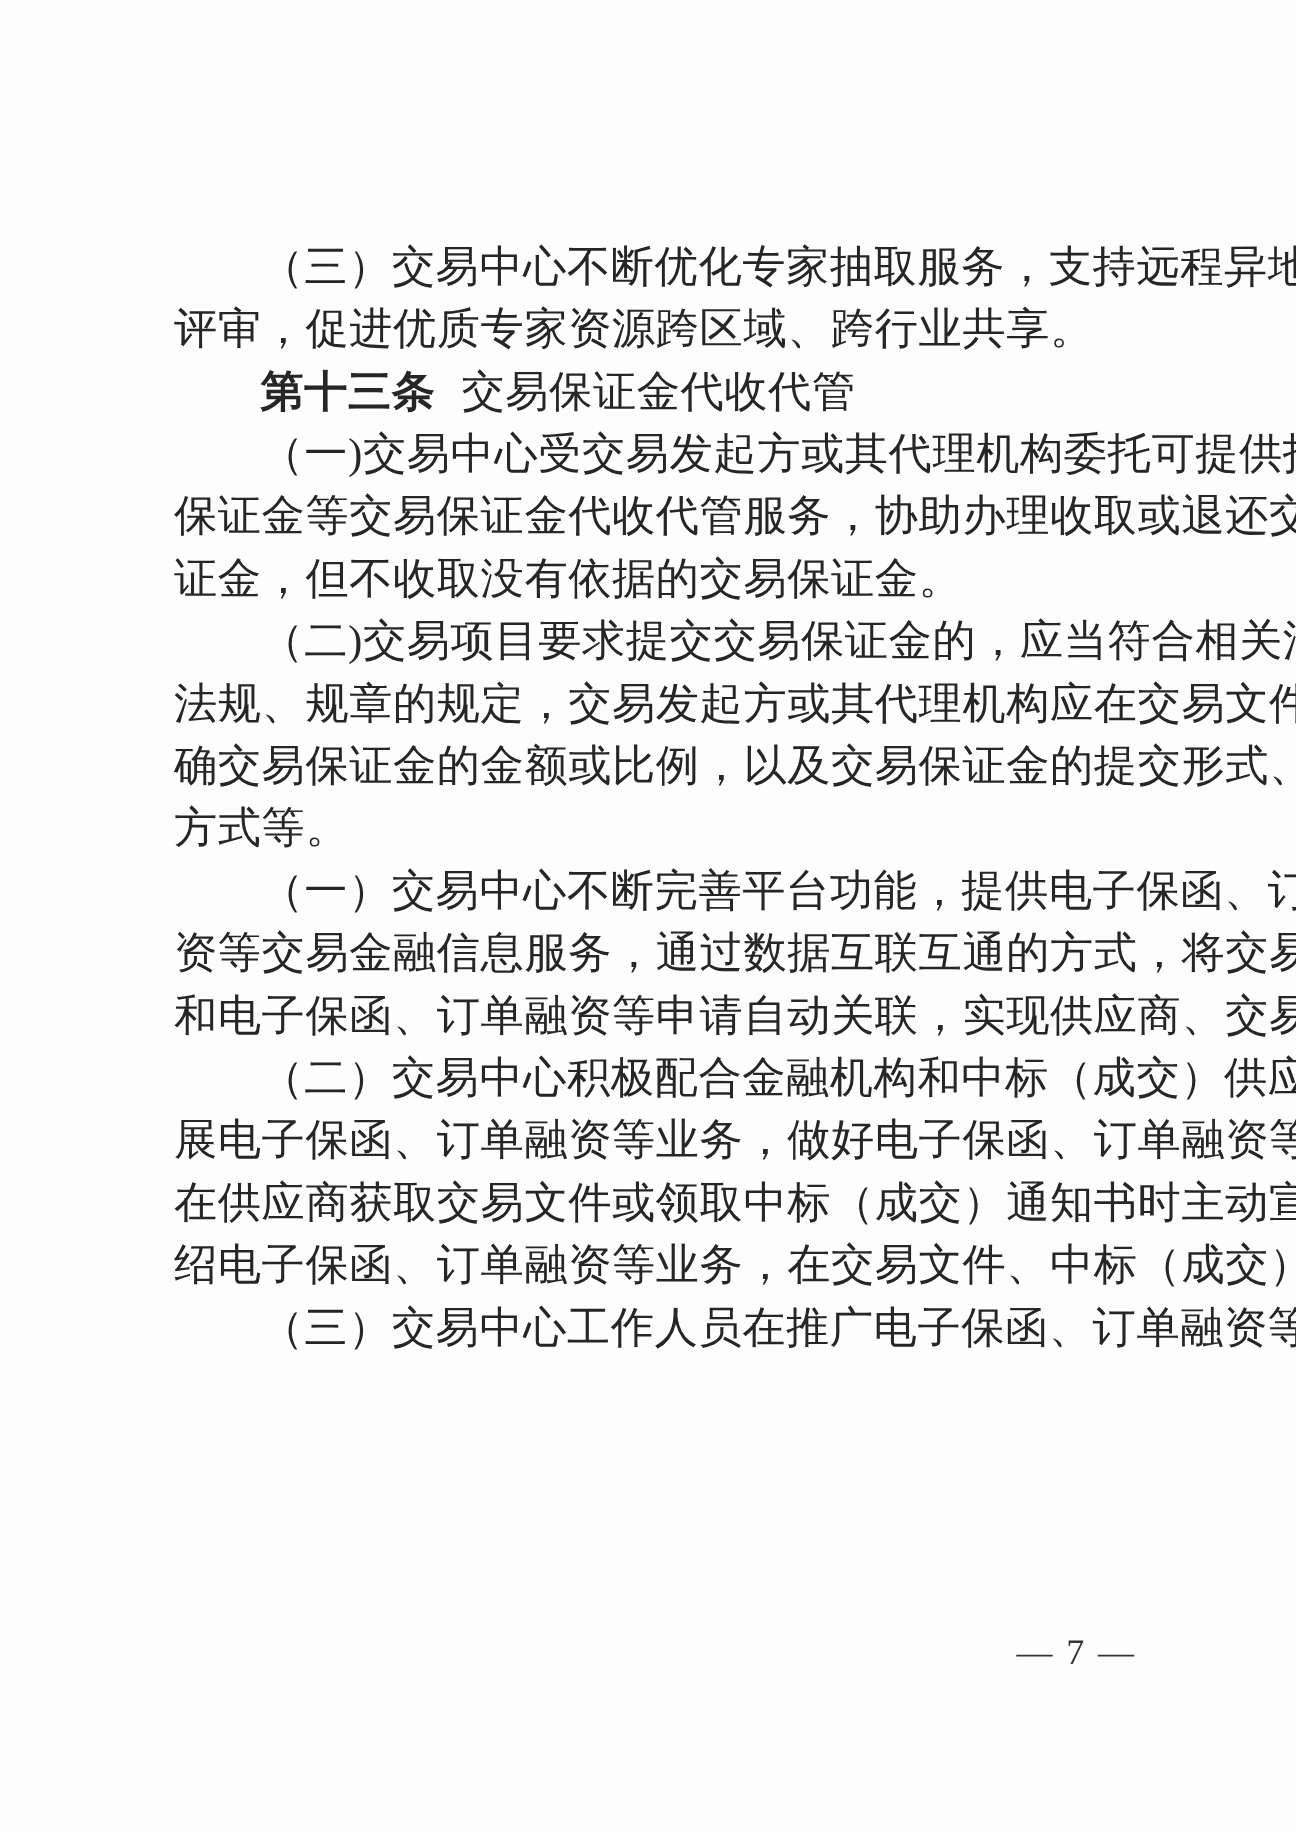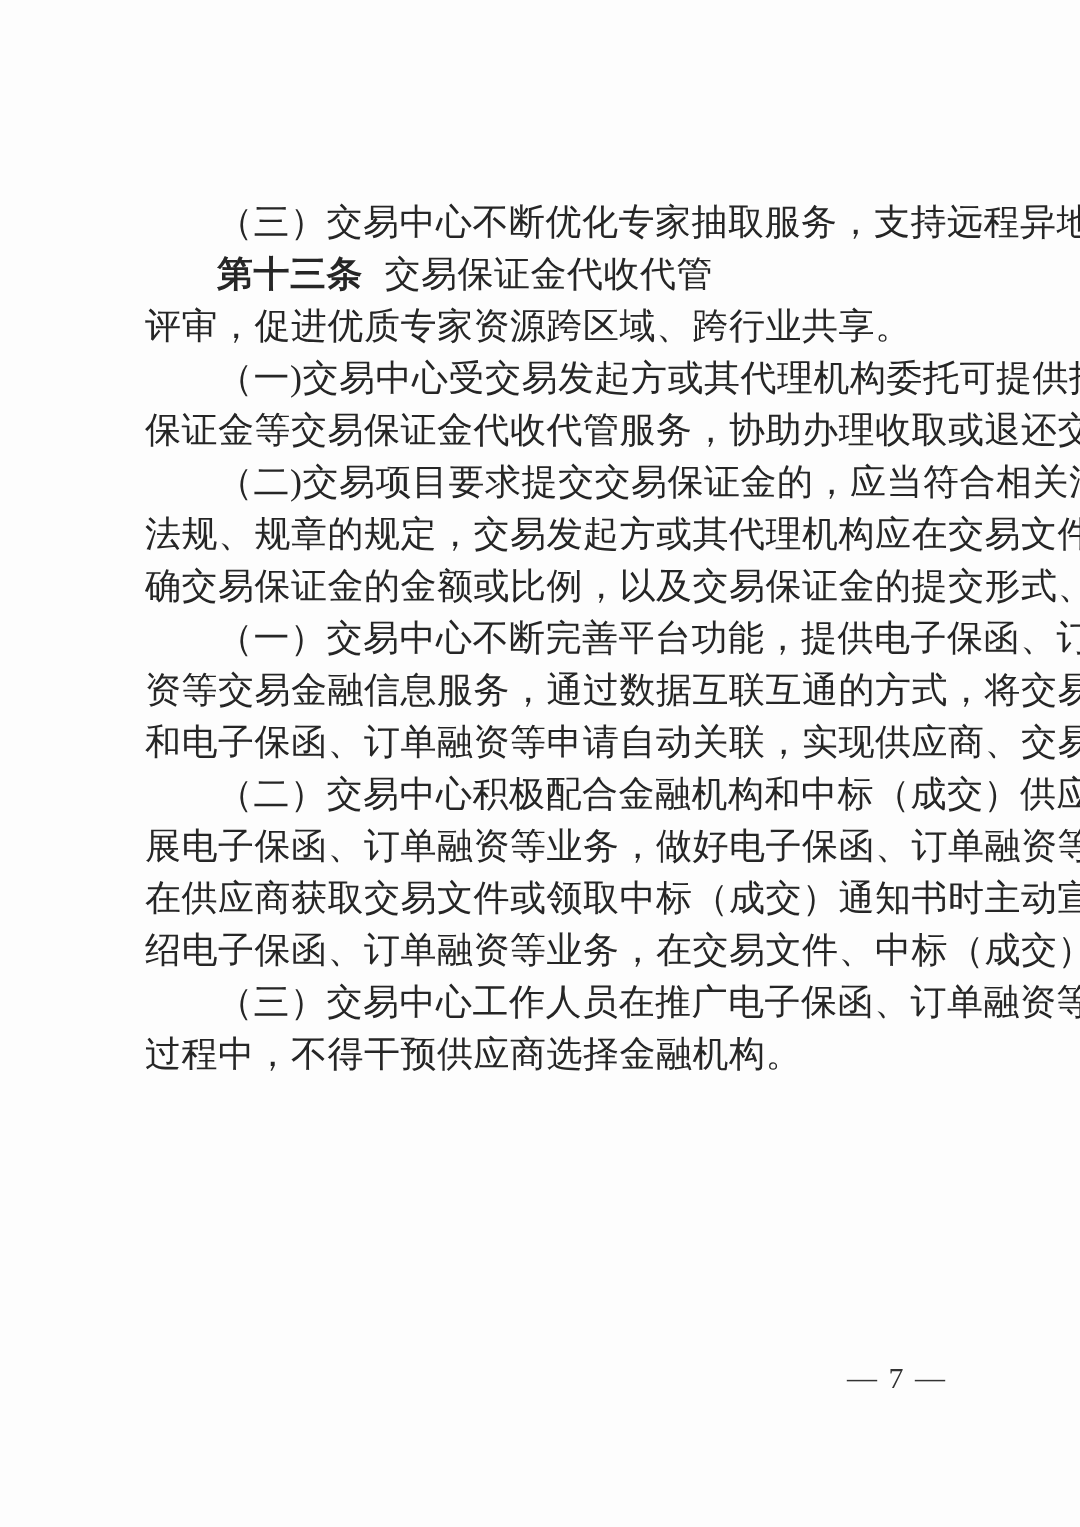--- a/index.html
+++ b/index.html
@@ -55,40 +55,41 @@
     letter-spacing: 2px;
   }
 </style>
 </head>
 <body>
 
 <div class="page">
   <div class="content">
 
     <p class="ln first">（三）交易中心不断优化专家抽取服务，支持远程异地评标</p>
+    <p class="ln">评审，促进优质专家资源跨区域、跨行业共享。</p>
+
     <p class="ln first heading"><span class="hd-label">第十三条</span><span class="hd-title">交易保证金代收代管</span></p>
-
-    <p class="ln">评审，促进优质专家资源跨区域、跨行业共享。</p>
 
     <p class="ln first">（一)交易中心受交易发起方或其代理机构委托可提供投标</p>
     <p class="ln">保证金等交易保证金代收代管服务，协助办理收取或退还交易保</p>
+    <p class="ln">证金，但不收取没有依据的交易保证金。</p>
 
     <p class="ln first">（二)交易项目要求提交交易保证金的，应当符合相关法律、</p>
     <p class="ln">法规、规章的规定，交易发起方或其代理机构应在交易文件中明</p>
     <p class="ln">确交易保证金的金额或比例，以及交易保证金的提交形式、处置</p>
+    <p class="ln">方式等。</p>
 
 
     <p class="ln first">（一）交易中心不断完善平台功能，提供电子保函、订单融</p>
     <p class="ln">资等交易金融信息服务，通过数据互联互通的方式，将交易项目</p>
     <p class="ln">和电子保函、订单融资等申请自动关联，实现供应商、交易发起</p>
 
     <p class="ln first">（二）交易中心积极配合金融机构和中标（成交）供应商开</p>
     <p class="ln">展电子保函、订单融资等业务，做好电子保函、订单融资等工作，</p>
     <p class="ln">在供应商获取交易文件或领取中标（成交）通知书时主动宣传介</p>
     <p class="ln">绍电子保函、订单融资等业务，在交易文件、中标（成交）通知</p>
 
     <p class="ln first">（三）交易中心工作人员在推广电子保函、订单融资等业务</p>
-    <p class="ln">过程中，不得干预供应商选择金融机构。</p>
 
   </div>
 
   <div class="footer">— 7 —</div>
 </div>
 
 </body></html>

